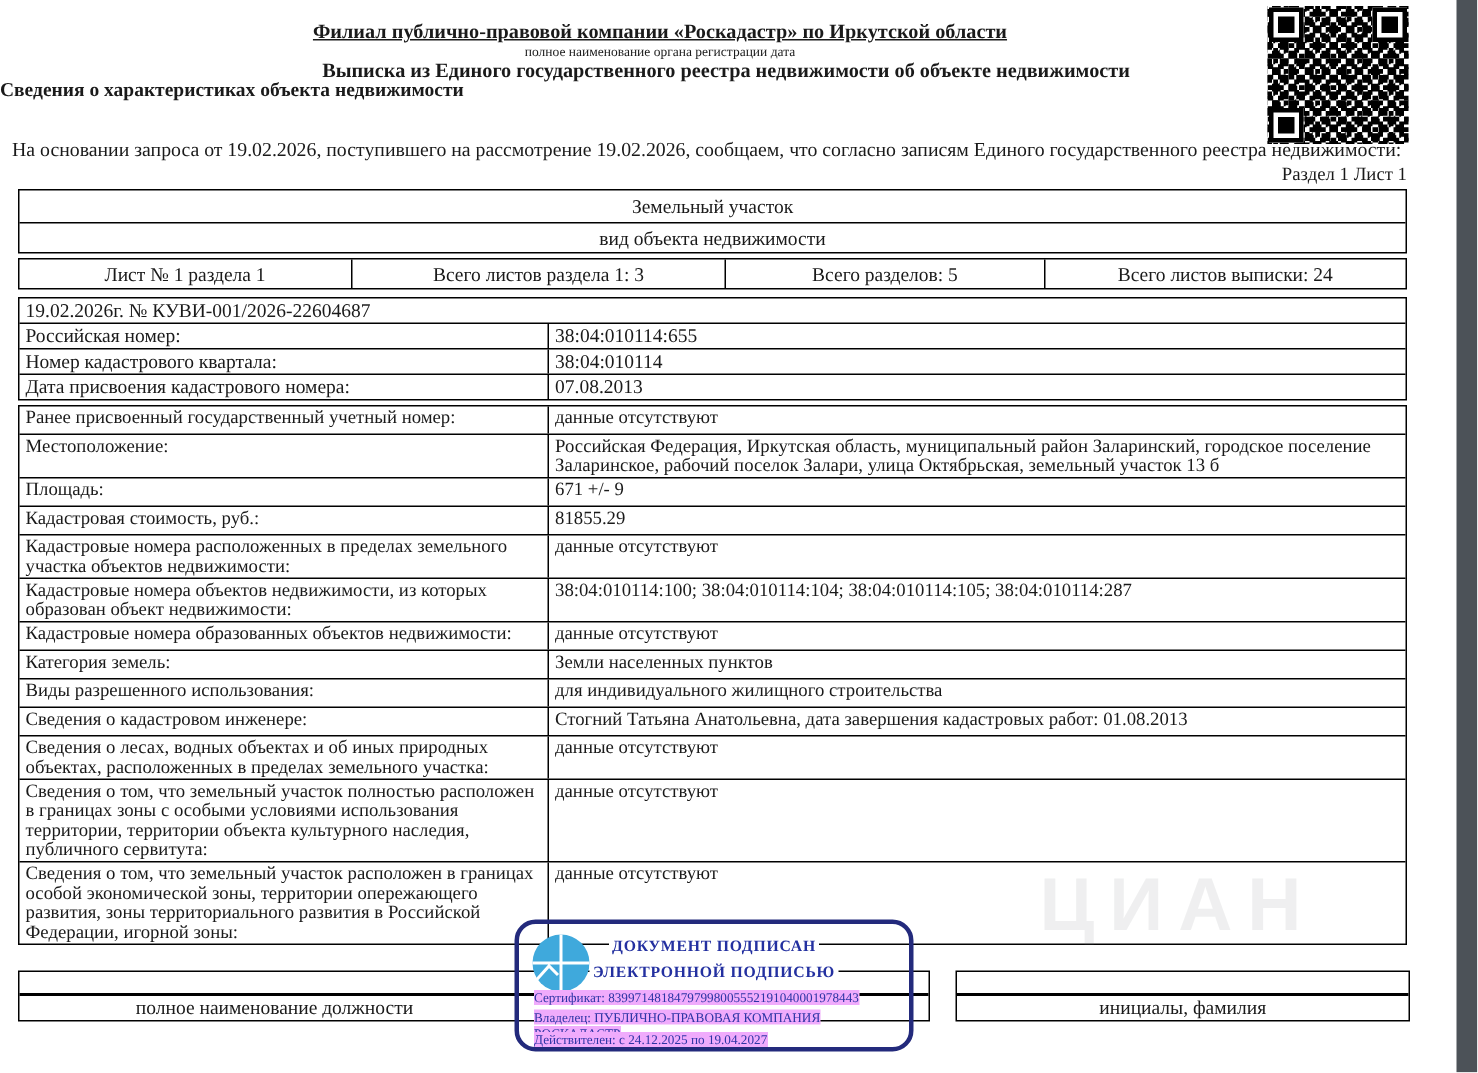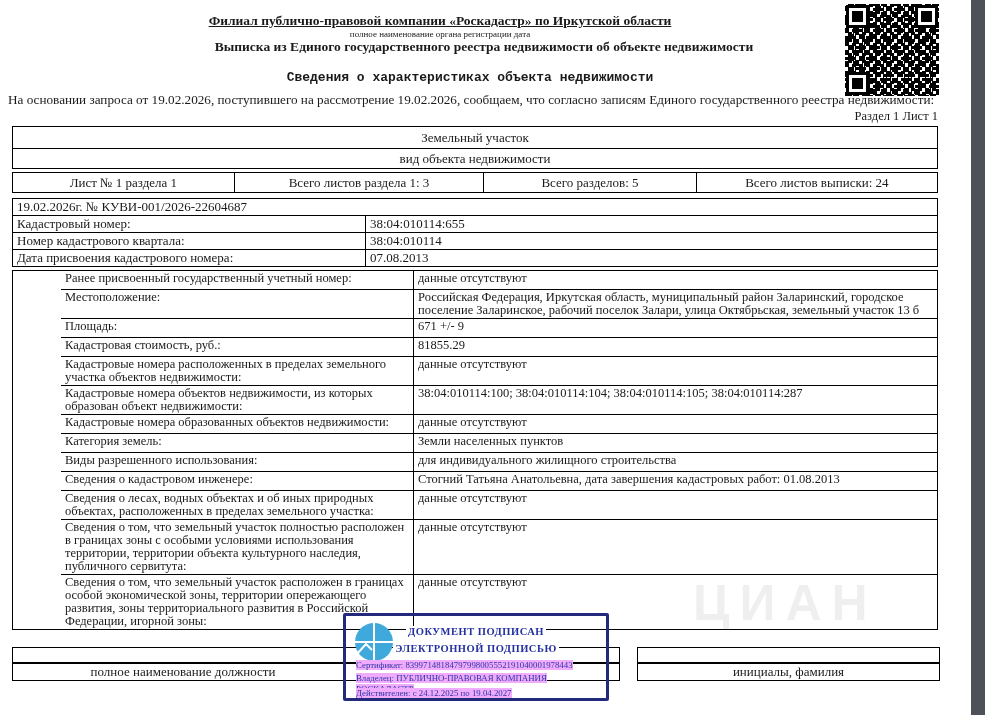--- a/index.html
+++ b/index.html
@@ -5,22 +5,22 @@
   html,body{margin:0;padding:0;background:#ffffff;}
   .page{position:relative;width:985px;height:715px;background:#fff;overflow:hidden;
         font-family:"Liberation Serif", serif;color:#1a1a1a;}
   .side-band{position:absolute;right:0;top:0;width:14px;height:715px;background:#4c5258;}
 
   
   .hdr{position:absolute;left:0;width:880px;text-align:center;}
   .org{top:13px;font-size:13.5px;font-weight:bold;text-decoration:underline;}
   .org-caption{top:29px;font-size:9px;}
   .doc-title{top:39px;font-size:13.5px;font-weight:bold;margin-left:44px;}
-  .section-title{position:absolute;top:70px;left:0;width:940px;text-align:center;
-                 font-size:13px;font-weight:bold;font-family:Liberation Mono, monospace;}
+  .section-title{position:absolute;top:52px;left:0;width:940px;text-align:left;
+                 font-size:13px;font-weight:bold;}
   .intro{position:absolute;top:92px;left:8px;width:930px;font-size:13.2px;}
   .razdel{position:absolute;top:109px;left:12px;width:926px;text-align:right;font-size:12.5px;}
 
   
   .qr{position:absolute;left:845px;top:4px;width:94px;height:92px;background:
       conic-gradient(#000 90deg,transparent 90deg 180deg,#000 180deg 270deg,transparent 270deg),
       conic-gradient(#000 90deg,transparent 90deg 180deg,#000 180deg 270deg,transparent 270deg);
       background-size:7px 7px,11px 11px;background-position:0 0,3px 2px;}
   .qr .f{position:absolute;width:17px;height:17px;border:3px solid #000;background:#fff;}
   .qr .f::after{content:"";position:absolute;inset:3px;background:#000;}
@@ -36,33 +36,33 @@
             border-right:1.5px solid #000;box-sizing:border-box;}
   .t2 .cell:last-child{border-right:none;}
   .c0{width:24%}.c1{width:27%}.c2{width:23%}.c3{width:26%}
 
   .kv{display:flex;border-bottom:1px solid #000;font-size:13px;line-height:14px;}
   .kv:last-child{border-bottom:none;}
   .kv .lab{width:353px;border-right:1px solid #000;padding:1px 4px;box-sizing:border-box;}
   .kv .val{flex:1;padding:1px 4px;}
   .single{padding:1px 4px;font-size:13px;line-height:14px;border-bottom:1px solid #000;}
 
-  .t4 .kv{font-size:12.5px;line-height:13px;min-height:18px;margin-left:48px;}
+  .t4 .kv{font-size:12.5px;line-height:13px;min-height:18px;}
 
   
   .sigbox{position:absolute;border:1.5px solid #000;box-sizing:border-box;height:34px;}
   .sigbox .top{height:14px;border-bottom:2px solid #000;}
   .sigbox .lbl{height:16px;display:flex;align-items:center;justify-content:center;font-size:13px;}
   .sig-left{left:12px;top:647px;width:608px;}
   .sig-left .lbl{width:340px;}
   .sig-right{left:637px;top:647px;width:303px;}
 
   
   .stamp{position:absolute;left:343px;top:613px;width:266px;height:88px;
-         border:3px solid #232a7c;border-radius:2px;box-sizing:border-box;background:transparent;}
+         border:3px solid #232a7c;border-radius:14px;box-sizing:border-box;background:transparent;}
   .stamp .ttl{position:absolute;left:0;width:100%;text-align:center;font-size:10.5px;
               font-weight:bold;letter-spacing:.5px;color:#2330a0;}
   .stamp .ttl span{background:#fff;padding:0 2px;}
   .stamp .d{position:absolute;left:10px;font-size:8.8px;line-height:11px;color:#2d35a5;}
   .stamp .d span{background:#f0abfc;}
   .logo{position:absolute;left:8px;top:6px;width:40px;height:40px;}
 
   .watermark{position:absolute;left:693px;top:574px;width:260px;
              font-family:"Liberation Sans", sans-serif;font-size:50px;font-weight:bold;
              letter-spacing:10px;color:#6b7075;opacity:0.10;}
@@ -95,21 +95,21 @@
   <div class="tbl t2" style="top:172px;">
     <div class="cell c0">Лист № 1 раздела 1</div>
     <div class="cell c1">Всего листов раздела 1: 3</div>
     <div class="cell c2">Всего разделов: 5</div>
     <div class="cell c3">Всего листов выписки: 24</div>
   </div>
 
   <div class="tbl t3" style="top:198px;">
     <div class="single">19.02.2026г. № КУВИ-001/2026-22604687</div>
     <div class="kv">
-      <div class="lab">Кадастровый номер:</div>
+      <div class="lab">Российская номер:</div>
       <div class="val">38:04:010114:655</div>
     </div>
     <div class="kv">
       <div class="lab">Номер кадастрового квартала:</div>
       <div class="val">38:04:010114</div>
     </div>
     <div class="kv">
       <div class="lab">Дата присвоения кадастрового номера:</div>
       <div class="val">07.08.2013</div>
     </div>

